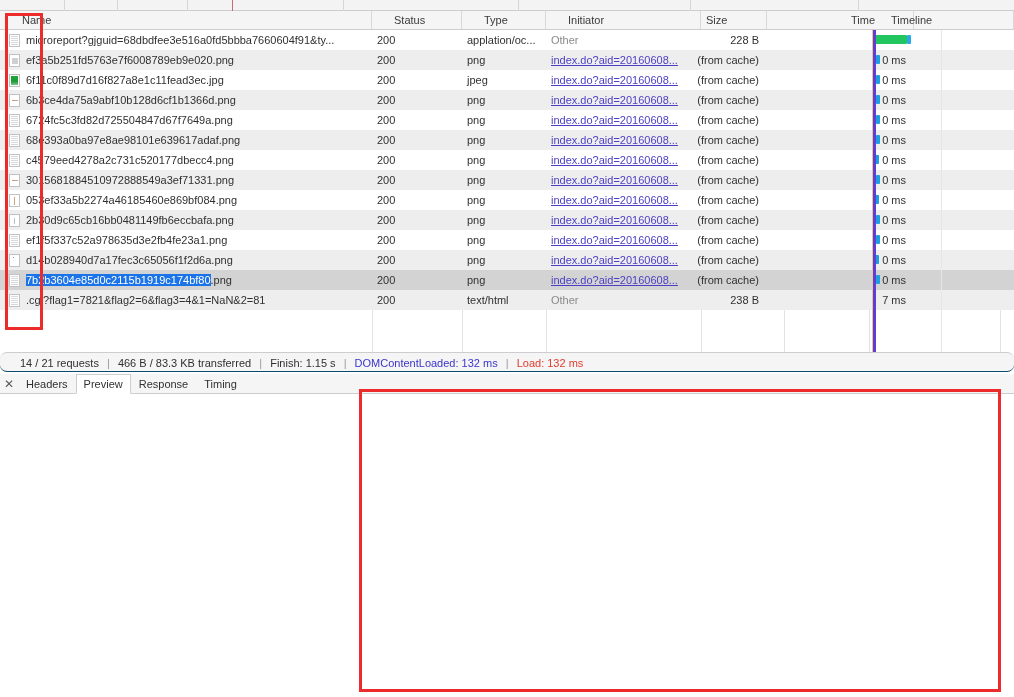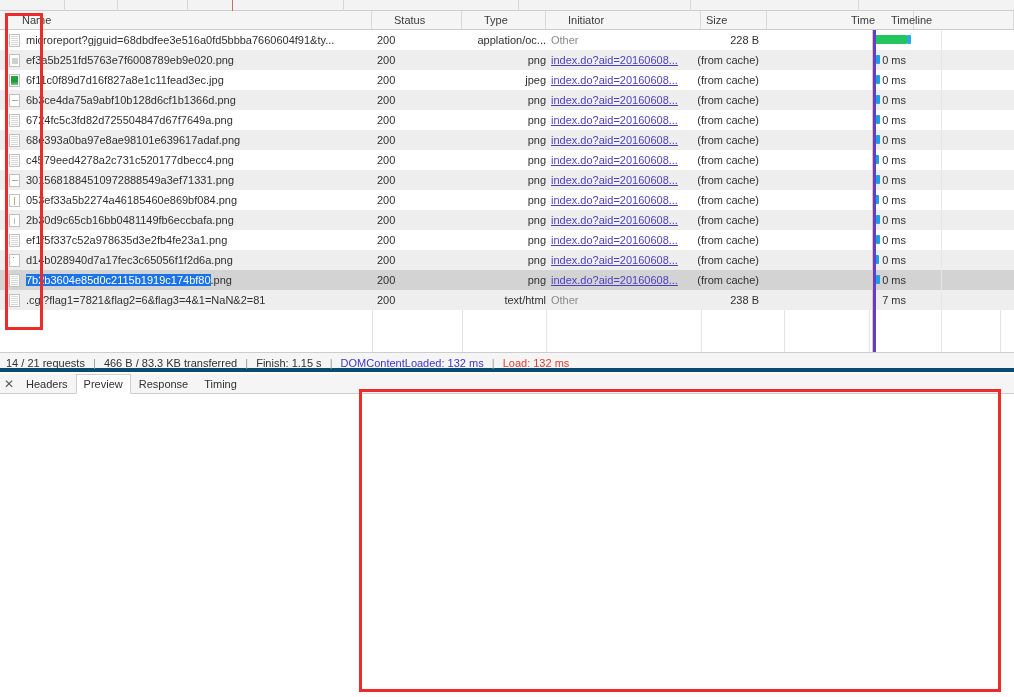--- a/index.html
+++ b/index.html
@@ -89,21 +89,21 @@
   .col-name      { left: 0;    width: 372px; }
   .col-status    { left: 372px; width: 90px;  }
   .col-type      { left: 462px; width: 84px;  }
   .col-initiator { left: 546px; width: 155px; }
   .col-size      { left: 684px; width: 83px;  }
   .col-time      { left: 829px; width: 85px;  }
   .col-timeline  { left: 869px; width: 145px; }
 
   .row .col-name  { padding-left: 26px; }
   .row .col-status{ padding-left: 5px; }
-  .row .col-type  { padding-left: 5px; text-align: right; }
+  .row .col-type  { padding-left: 5px; }
   .row .col-initiator { padding-left: 5px; }
   .row .col-size  { padding-right: 8px; }
   .row .col-time  { padding-right: 8px; }
 
   .vline {
     position: absolute; top: 0; width: 1px; height: 322px;
     background: #e3e3e3;
     pointer-events: none;
   }
 
@@ -195,26 +195,27 @@
     background: #e6e6e6;
   }
 
   
   .summary {
     position: absolute; left: 0; top: 352px;
     width: 1014px; height: 20px;
     line-height: 20px;
     background: #f5f5f5;
     border-top: 1px solid #cdcdcd;
-    border-bottom: 4px solid #0c4a6e;
-    padding-left: 6px;
+    border-bottom: 1px solid #0c4a6e;
+    padding-left: 20px;
     font-size: 11px;
     color: #303030;
     white-space: nowrap;
     cursor: default;
+    border-radius: 7px;
   }
   .summary .sep { color: #9a9a9a; padding: 0 5px; }
   .summary .dcl { color: #3b35c9; }
   .summary .load { color: #e23b2e; }
 
   
   .detail-tabs {
     position: absolute; left: 0; top: 374px;
     width: 1014px; height: 20px;
     background: #f5f5f5;

